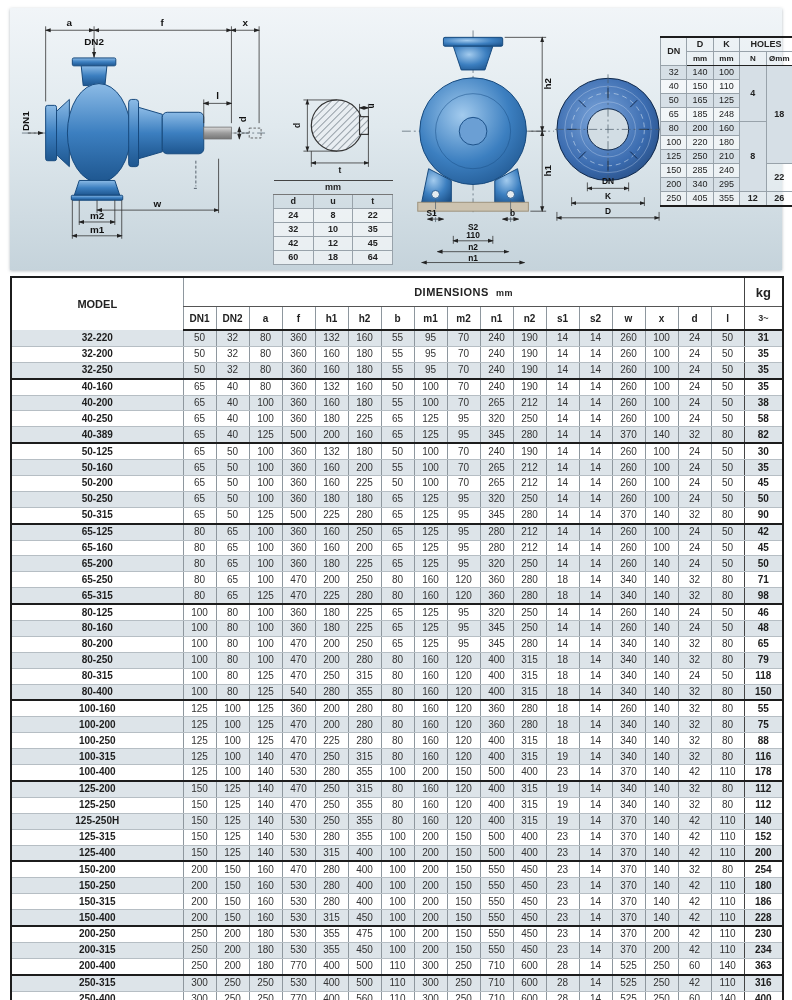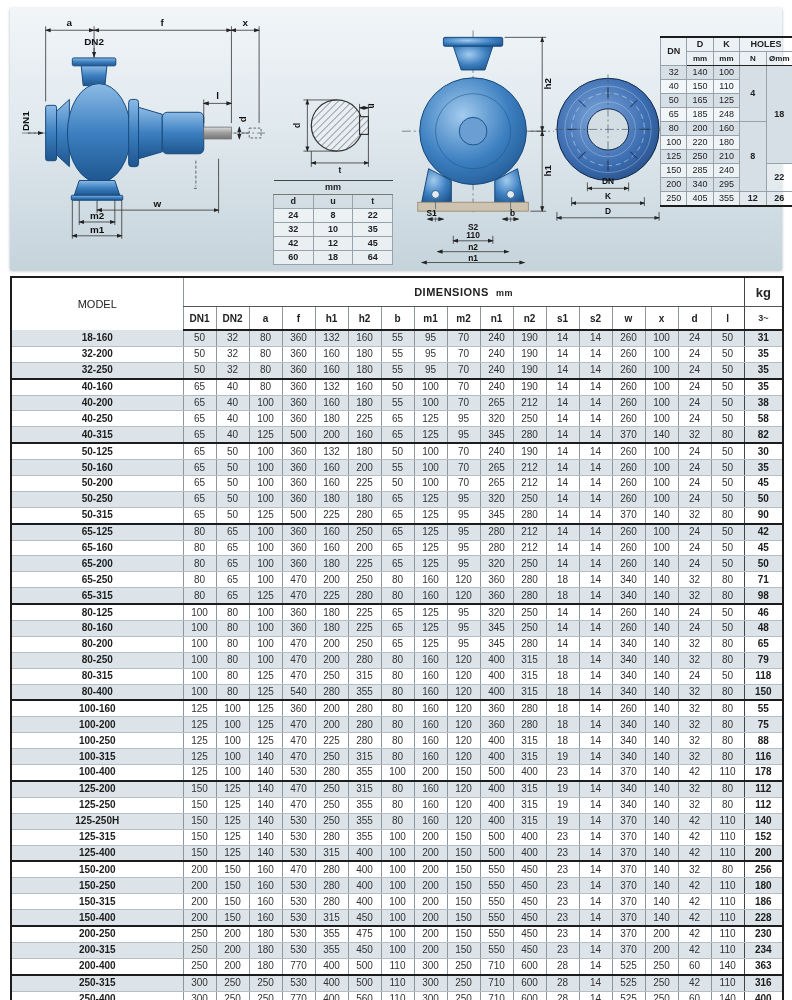--- a/index.html
+++ b/index.html
@@ -34,21 +34,21 @@
   .flange-table thead tr:last-child th{border-bottom:1.4px solid #222;font-weight:bold;font-size:8px;}
   .flange-table td{background:rgba(255,255,255,.55);}
   .flange-table tr.shaded td{background:#d6dfe6;}
   .flange-table td.grp{background:rgba(255,255,255,.35);font-weight:bold;}
 
   
   .main-table{position:absolute;left:10px;top:276px;width:772px;border-collapse:collapse;table-layout:fixed;
     border:2px solid #1c1c1c;background:#fff;color:#333;}
   .main-table th,.main-table td{border-left:1px solid #8e979e;text-align:center;overflow:hidden;white-space:nowrap;}
   .c-model{width:172px}.c-dim{width:33px}.c-kg{width:39px}
-  .model-h{font-size:11px;font-weight:normal;color:#222;}
+  .model-h{font-size:11px;font-weight:bold;color:#222;}
   .dims-h{font-size:11px;font-weight:bold;letter-spacing:.5px;height:26px;border-bottom:1px solid #555 !important;color:#222;margin-top:10px;}
   .dims-h .unit{font-size:9px;font-weight:bold;}
   .kg-h{font-size:13px;font-weight:bold;border-bottom:1px solid #555 !important;border-left:1.6px solid #444 !important;color:#222;}
   .col-h{font-size:10px;font-weight:bold;height:20px;color:#222;}
   .kg-sub{font-size:9px;font-weight:bold;border-left:1.6px solid #444 !important;}
   .main-table thead tr:last-child th{border-bottom:2px solid #1c1c1c;}
   .main-table tbody td{font-size:10px;height:14.9px;line-height:14px;padding:0;border-bottom:1px solid #b6bec4;}
   .main-table tbody tr.shaded{background:#dde4e9;}
   .main-table tbody tr.group-end td{border-bottom:2px solid #1c1c1c;}
   .main-table td.model{font-weight:bold;color:#1d1d1d;}
@@ -414,21 +414,21 @@
           <th class="col-h">s2</th>
           <th class="col-h">w</th>
           <th class="col-h">x</th>
           <th class="col-h">d</th>
           <th class="col-h">l</th>
           <th class="kg-sub">3~</th>
         </tr>
     </thead>
     <tbody id="main-tbody">
         <tr class="shaded">
-          <td class="model">18-160</td>
+          <td class="model">32-220</td>
           <td>50</td>
           <td>32</td>
           <td>80</td>
           <td>360</td>
           <td>132</td>
           <td>160</td>
           <td>55</td>
           <td>95</td>
           <td>70</td>
           <td>240</td>
@@ -540,21 +540,21 @@
           <td>250</td>
           <td>14</td>
           <td>14</td>
           <td>260</td>
           <td>100</td>
           <td>24</td>
           <td>50</td>
           <td class="kg">58</td>
         </tr>
         <tr class="shaded group-end">
-          <td class="model">40-315</td>
+          <td class="model">40-389</td>
           <td>65</td>
           <td>40</td>
           <td>125</td>
           <td>500</td>
           <td>200</td>
           <td>160</td>
           <td>65</td>
           <td>125</td>
           <td>95</td>
           <td>345</td>
@@ -1125,21 +1125,21 @@
           <td>200</td>
           <td>150</td>
           <td>550</td>
           <td>450</td>
           <td>23</td>
           <td>14</td>
           <td>370</td>
           <td>140</td>
           <td>32</td>
           <td>80</td>
-          <td class="kg">256</td>
+          <td class="kg">254</td>
         </tr>
         <tr class="shaded">
           <td class="model">150-250</td>
           <td>200</td>
           <td>150</td>
           <td>160</td>
           <td>530</td>
           <td>280</td>
           <td>400</td>
           <td>100</td>

